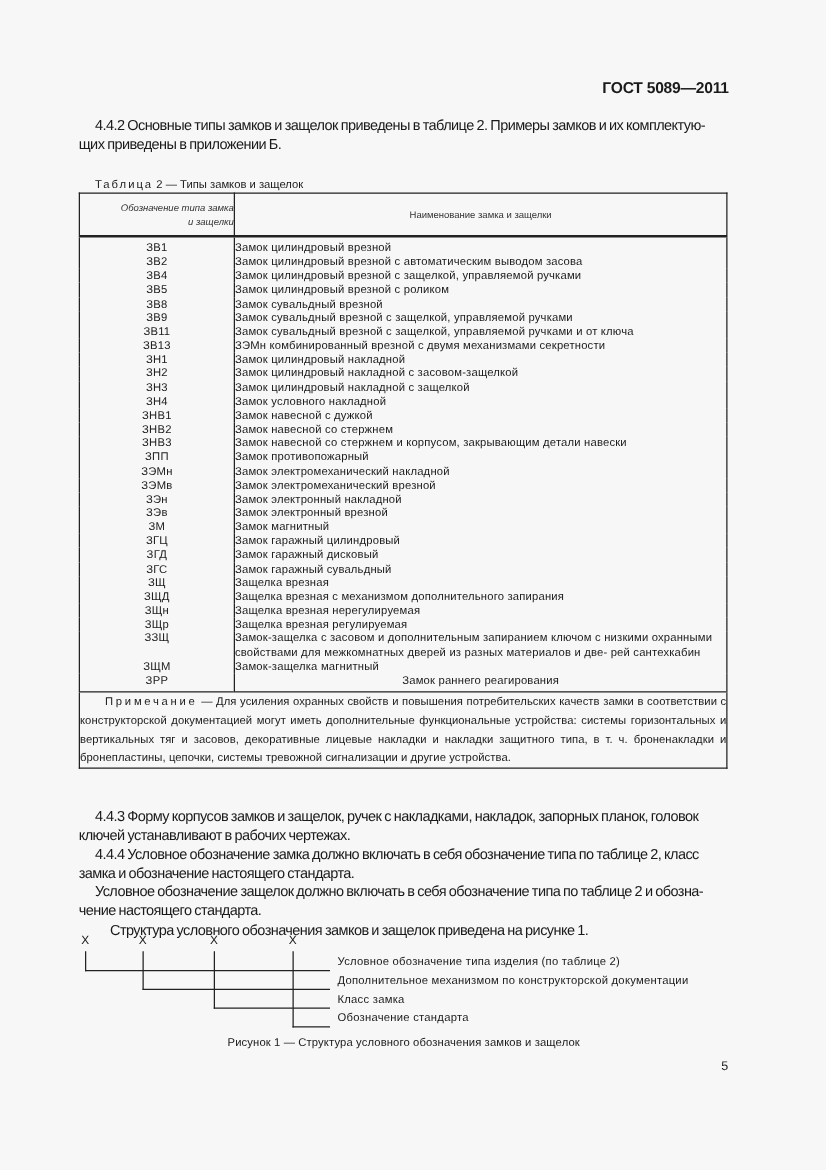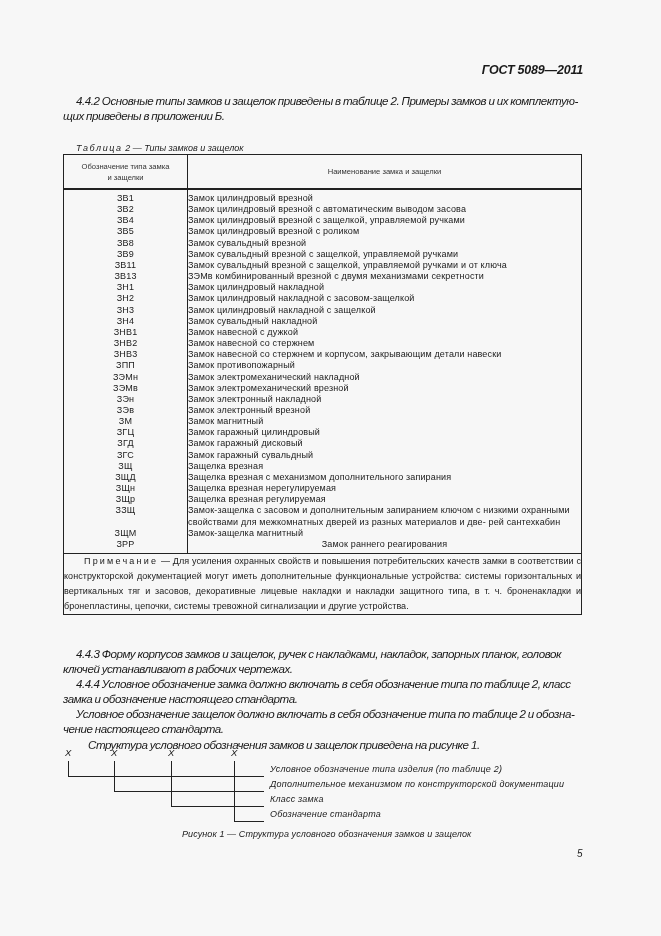--- a/index.html
+++ b/index.html
@@ -4,21 +4,21 @@
 <style>
   html, body { margin: 0; padding: 0; }
   body {
     width: 661px; height: 936px;
     background: #f7f7f7;
     position: relative;
     overflow: hidden;
     color: #1a1a1a;
     font-family: "Liberation Sans", sans-serif;
   }
-  .abs { position: absolute; font-style: italic; }
+  .abs { position: absolute; }
   .doc-header {
     right: 78px; top: 63px;
     font-size: 12.5px; font-weight: bold;
     letter-spacing: -0.2px;
   }
   .para {
     font-size: 11.6px;
     line-height: 15px;
     letter-spacing: -0.45px;
     word-spacing: -0.5px;
@@ -45,21 +45,21 @@
   table.types thead th {
     border-top: 1.5px solid #222;
     border-bottom: 2.5px solid #222;
     height: 33px;
     font-weight: normal;
     font-size: 7.6px;
     vertical-align: middle;
     line-height: 11px;
     color: #333;
   }
-  th.col-code { width: 123px; text-align: center; }
+  th.col-code { width: 123px; text-align: right; font-style: italic; }
   th.col-name { text-align: center; }
   td.code { text-align: center; line-height: 11.15px; letter-spacing: 0.2px; }
   td.name { text-align: left; padding-left: 7px; padding-right: 6px; line-height: 11.15px; letter-spacing: 0.15px; }
   tbody.data tr:first-child td { padding-top: 3px; }
   tbody.data tr:last-child td { padding-bottom: 3px; text-align: center; }
   .name-multi { text-align: justify; text-align-last: left; }
   td.note {
     border-top: 1px solid #222;
     border-bottom: 1.5px solid #222;
     padding: 4px 5px 4px 4px;
@@ -124,37 +124,37 @@
     <tr>
         <td class="code">ЗВ9</td>
         <td class="name">Замок сувальдный врезной с защелкой, управляемой ручками</td>
       </tr>
     <tr>
         <td class="code">ЗВ11</td>
         <td class="name">Замок сувальдный врезной с защелкой, управляемой ручками и от ключа</td>
       </tr>
     <tr>
         <td class="code">ЗВ13</td>
-        <td class="name">ЗЭМв комбинированный врезной с двумя механизмами секретности</td>
+        <td class="name">ЗЭМн комбинированный врезной с двумя механизмами секретности</td>
       </tr>
     <tr>
         <td class="code">ЗН1</td>
         <td class="name">Замок цилиндровый накладной</td>
       </tr>
     <tr>
         <td class="code">ЗН2</td>
         <td class="name">Замок цилиндровый накладной с засовом-защелкой</td>
       </tr>
     <tr>
         <td class="code">ЗН3</td>
         <td class="name">Замок цилиндровый накладной с защелкой</td>
       </tr>
     <tr>
         <td class="code">ЗН4</td>
-        <td class="name">Замок сувальдный накладной</td>
+        <td class="name">Замок условного накладной</td>
       </tr>
     <tr>
         <td class="code">ЗНВ1</td>
         <td class="name">Замок навесной с дужкой</td>
       </tr>
     <tr>
         <td class="code">ЗНВ2</td>
         <td class="name">Замок навесной со стержнем</td>
       </tr>
     <tr>

